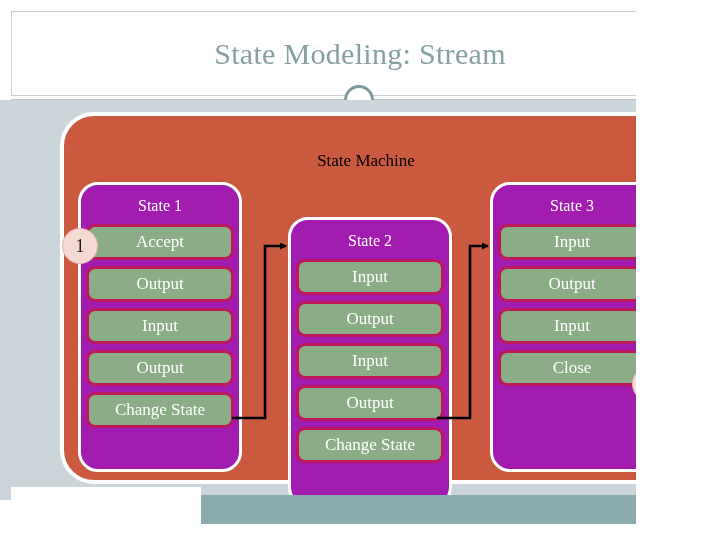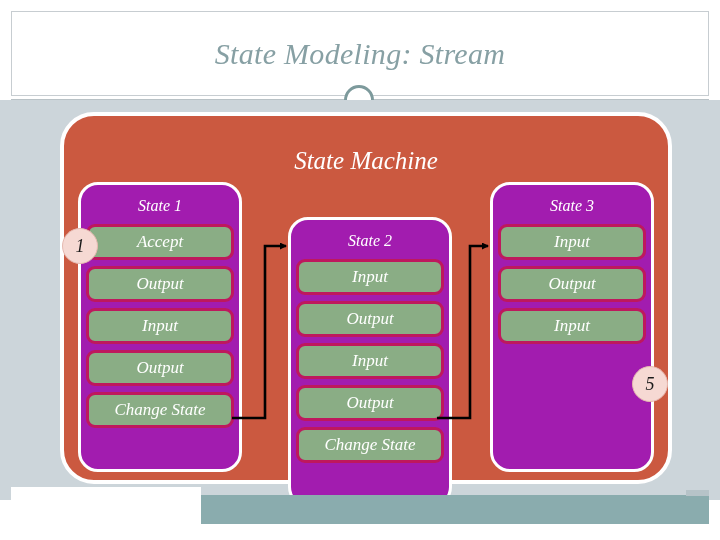--- a/index.html
+++ b/index.html
@@ -9,25 +9,24 @@
   }
   body {
     width: 720px;
     height: 540px;
     overflow: hidden;
     font-family: "Liberation Serif", "DejaVu Serif", serif;
   }
 
   #slide {
     position: relative;
-    width: 720px;
+    width: 636px;
     height: 540px;
     background: #ffffff;
     overflow: hidden;
-    font-style: italic;
   }
 
   
   .title-band {
     position: absolute;
     left: 0; top: 0;
     width: 720px;
     height: 100px;
     background: #ffffff;
   }
@@ -103,23 +102,23 @@
     border: 4px solid #ffffff;
     border-radius: 34px;
     box-sizing: border-box;
   }
   .machine-title {
     position: absolute;
     left: 0;
     top: 30px;
     width: 100%;
     text-align: center;
-    font-size: 25px;
+    font-size: 17px;
     line-height: 30px;
-    color: #ffffff;
+    color: #000000;
     white-space: nowrap;
   }
 
   
   .state-col {
     position: absolute;
     top: 182px;
     width: 164px;
     height: 290px;
     background: #a21caf;
@@ -252,20 +251,21 @@
       <div class="state-row">Change State</div>
     </div>
   </div>
 
   <div class="state-col col2">
     <div class="state-head">State 3</div>
     <div class="state-rows">
       <div class="state-row">Input</div>
       <div class="state-row">Output</div>
       <div class="state-row">Input</div>
+      <div class="state-row">Close</div>
     </div>
   </div>
 
   <svg class="connector" viewBox="0 0 720 540">
     <defs>
       <marker id="ah" markerWidth="7" markerHeight="7" refX="6" refY="3.5" orient="auto" markerUnits="userSpaceOnUse">
         <path d="M0,0 L7,3.5 L0,7 z" fill="#000000"></path>
       </marker>
     </defs>
     <path d="M232,418 L265,418 L265,246 L286,246" fill="none" stroke="#000000" stroke-width="2.6" marker-end="url(#ah)"></path>

